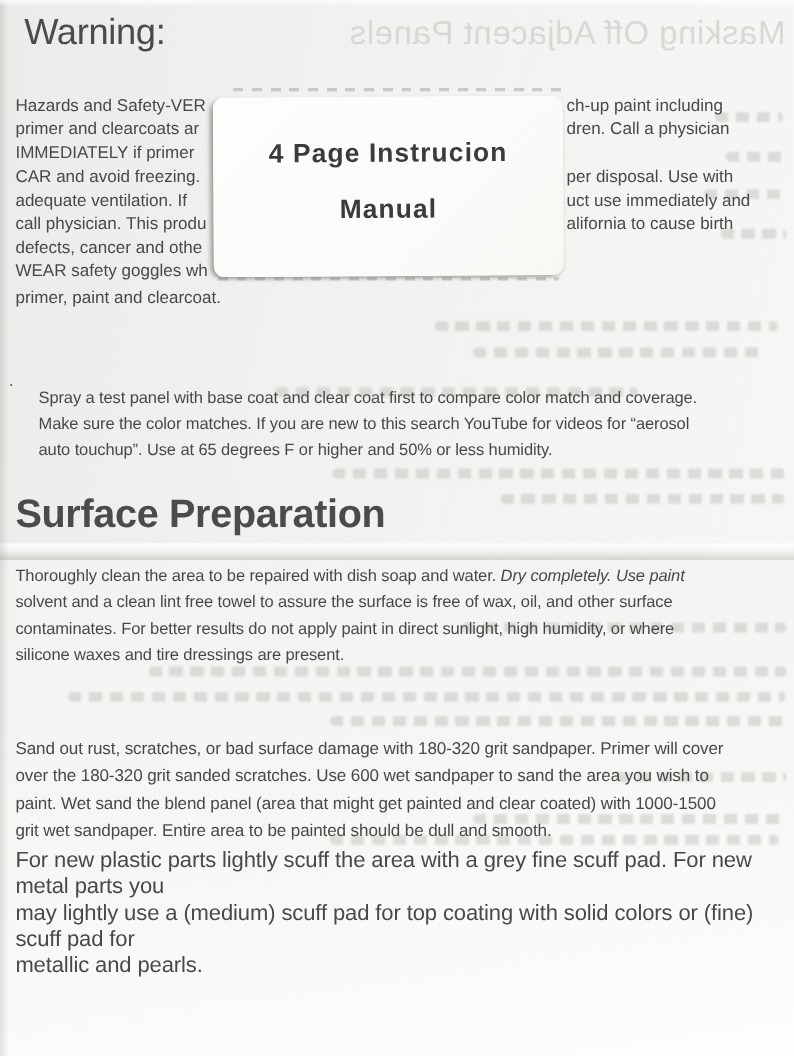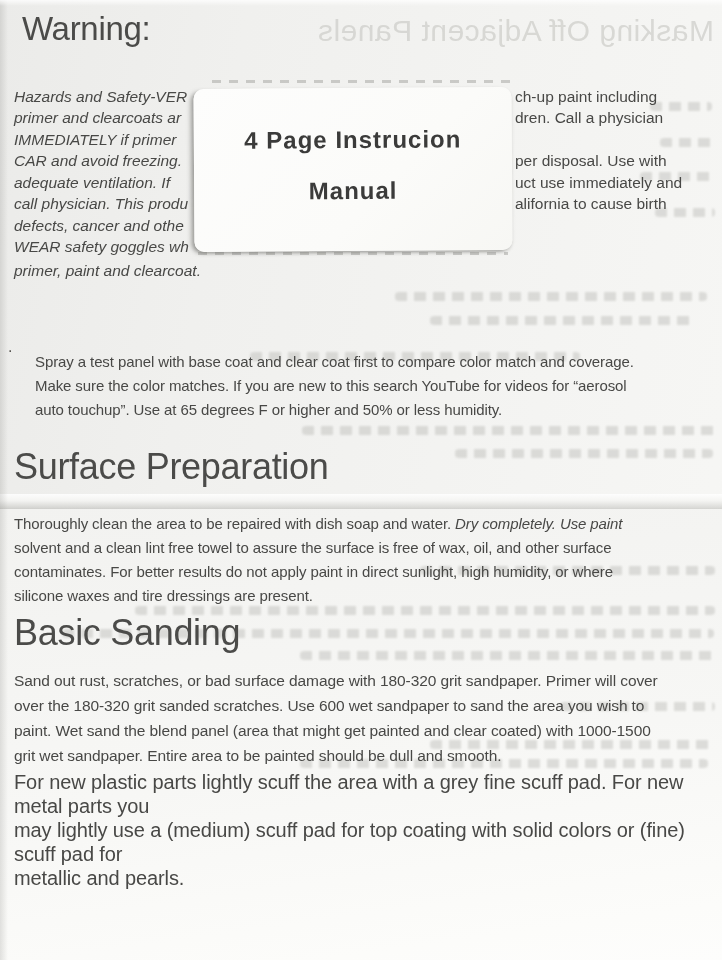--- a/index.html
+++ b/index.html
@@ -23,37 +23,37 @@
   .ghost-heading{position:absolute;left:322px;top:14px;width:392px;text-align:center;
     transform:scaleX(-1);font-size:30px;color:#cfcfcb;opacity:.75;filter:blur(.6px);
     letter-spacing:.5px;white-space:nowrap;}
   .ghost-streak{position:absolute;height:9px;border-radius:4px;opacity:.42;filter:blur(1.1px);
     background:repeating-linear-gradient(90deg,#b7b7b3 0 12px,rgba(183,183,179,0) 12px 19px);}
 
   
   .h1{position:absolute;color:#4b4b49;letter-spacing:-.3px;}
   .h-warning{left:22px;top:10px;font-size:33px;}
   .h-before{left:22px;top:298px;font-size:36px;}
-  .h-surface{left:14px;top:446px;font-size:36px;}
+  .h-surface{left:14px;top:446px;font-size:36px;font-weight:bold;}
   .h-basic{left:14px;top:612px;font-size:36px;}
   .stray-dot{position:absolute;left:8px;top:338px;font-size:16px;color:#55534f;}
 
   
   .para{position:absolute;left:14px;width:700px;font-size:15px;line-height:24px;
     letter-spacing:-.1px;white-space:pre-line;color:#484846;}
   .p-spray{top:350px;margin-left:21px;}
   .p-thorough{top:512px;}
   .p-sand{top:668px;font-size:15.5px;line-height:25px;}
   .p-plastic{top:770px;font-size:20px;line-height:24px;}
   .ital{font-style:italic;}
 
   
   .warning-para{position:absolute;left:14px;top:88px;width:700px;font-size:15.5px;color:#484846;}
   .w-row{position:absolute;left:0;width:700px;height:21px;white-space:nowrap;}
-  .w-left{position:absolute;left:0;font-style:italic;}
+  .w-left{position:absolute;left:0;}
   .w-right{position:absolute;left:501px;}
 
   
   .perf{position:absolute;height:3px;opacity:.55;filter:blur(.4px);
     background:repeating-linear-gradient(90deg,#a9a9a5 0 9px,rgba(169,169,165,0) 9px 17px);}
   .perf-top{left:212px;top:80px;width:306px;}
   .perf-bottom{left:198px;top:252px;width:310px;}
   .label{
     position:absolute;left:194px;top:88px;width:318px;height:163px;
     background:linear-gradient(135deg,#fdfdfc 0%,#fbfbf9 60%,#f7f7f4 100%);
@@ -141,21 +141,20 @@
   <div class="para p-spray">Spray a test panel with base coat and clear coat first to compare color match and coverage.
 Make sure the color matches.  If you are new to this search YouTube for videos for “aerosol
 auto touchup”.  Use at 65 degrees F or higher and 50% or less humidity.</div>
 
   <div class="h1 h-surface">Surface Preparation</div>
   <div class="para p-thorough"><span>Thoroughly clean the area to be repaired with dish soap and water.  </span><span class="ital">Dry completely. Use paint</span><span>
 solvent and a clean lint free towel to assure the surface is free of wax, oil, and other surface
 contaminates. For better results do not apply paint in direct sunlight, high humidity, or where
 silicone waxes and tire dressings are present.</span></div>
 
-  <div class="h1 h-basic">Basic Sanding</div>
   <div class="para p-sand">Sand out rust, scratches, or bad surface damage with 180-320 grit sandpaper. Primer will cover
 over the 180-320 grit sanded scratches. Use 600 wet sandpaper to sand the area you wish to
 paint. Wet sand the blend panel (area that might get painted and clear coated) with 1000-1500
 grit wet sandpaper. Entire area to be painted should be dull and smooth.</div>
   <div class="para p-plastic">For new plastic parts lightly scuff the area with a grey fine scuff pad. For new metal parts you
 may lightly use a (medium) scuff pad for top coating with solid colors or (fine) scuff pad for
 metallic and pearls.</div>
 
 </div>
 

